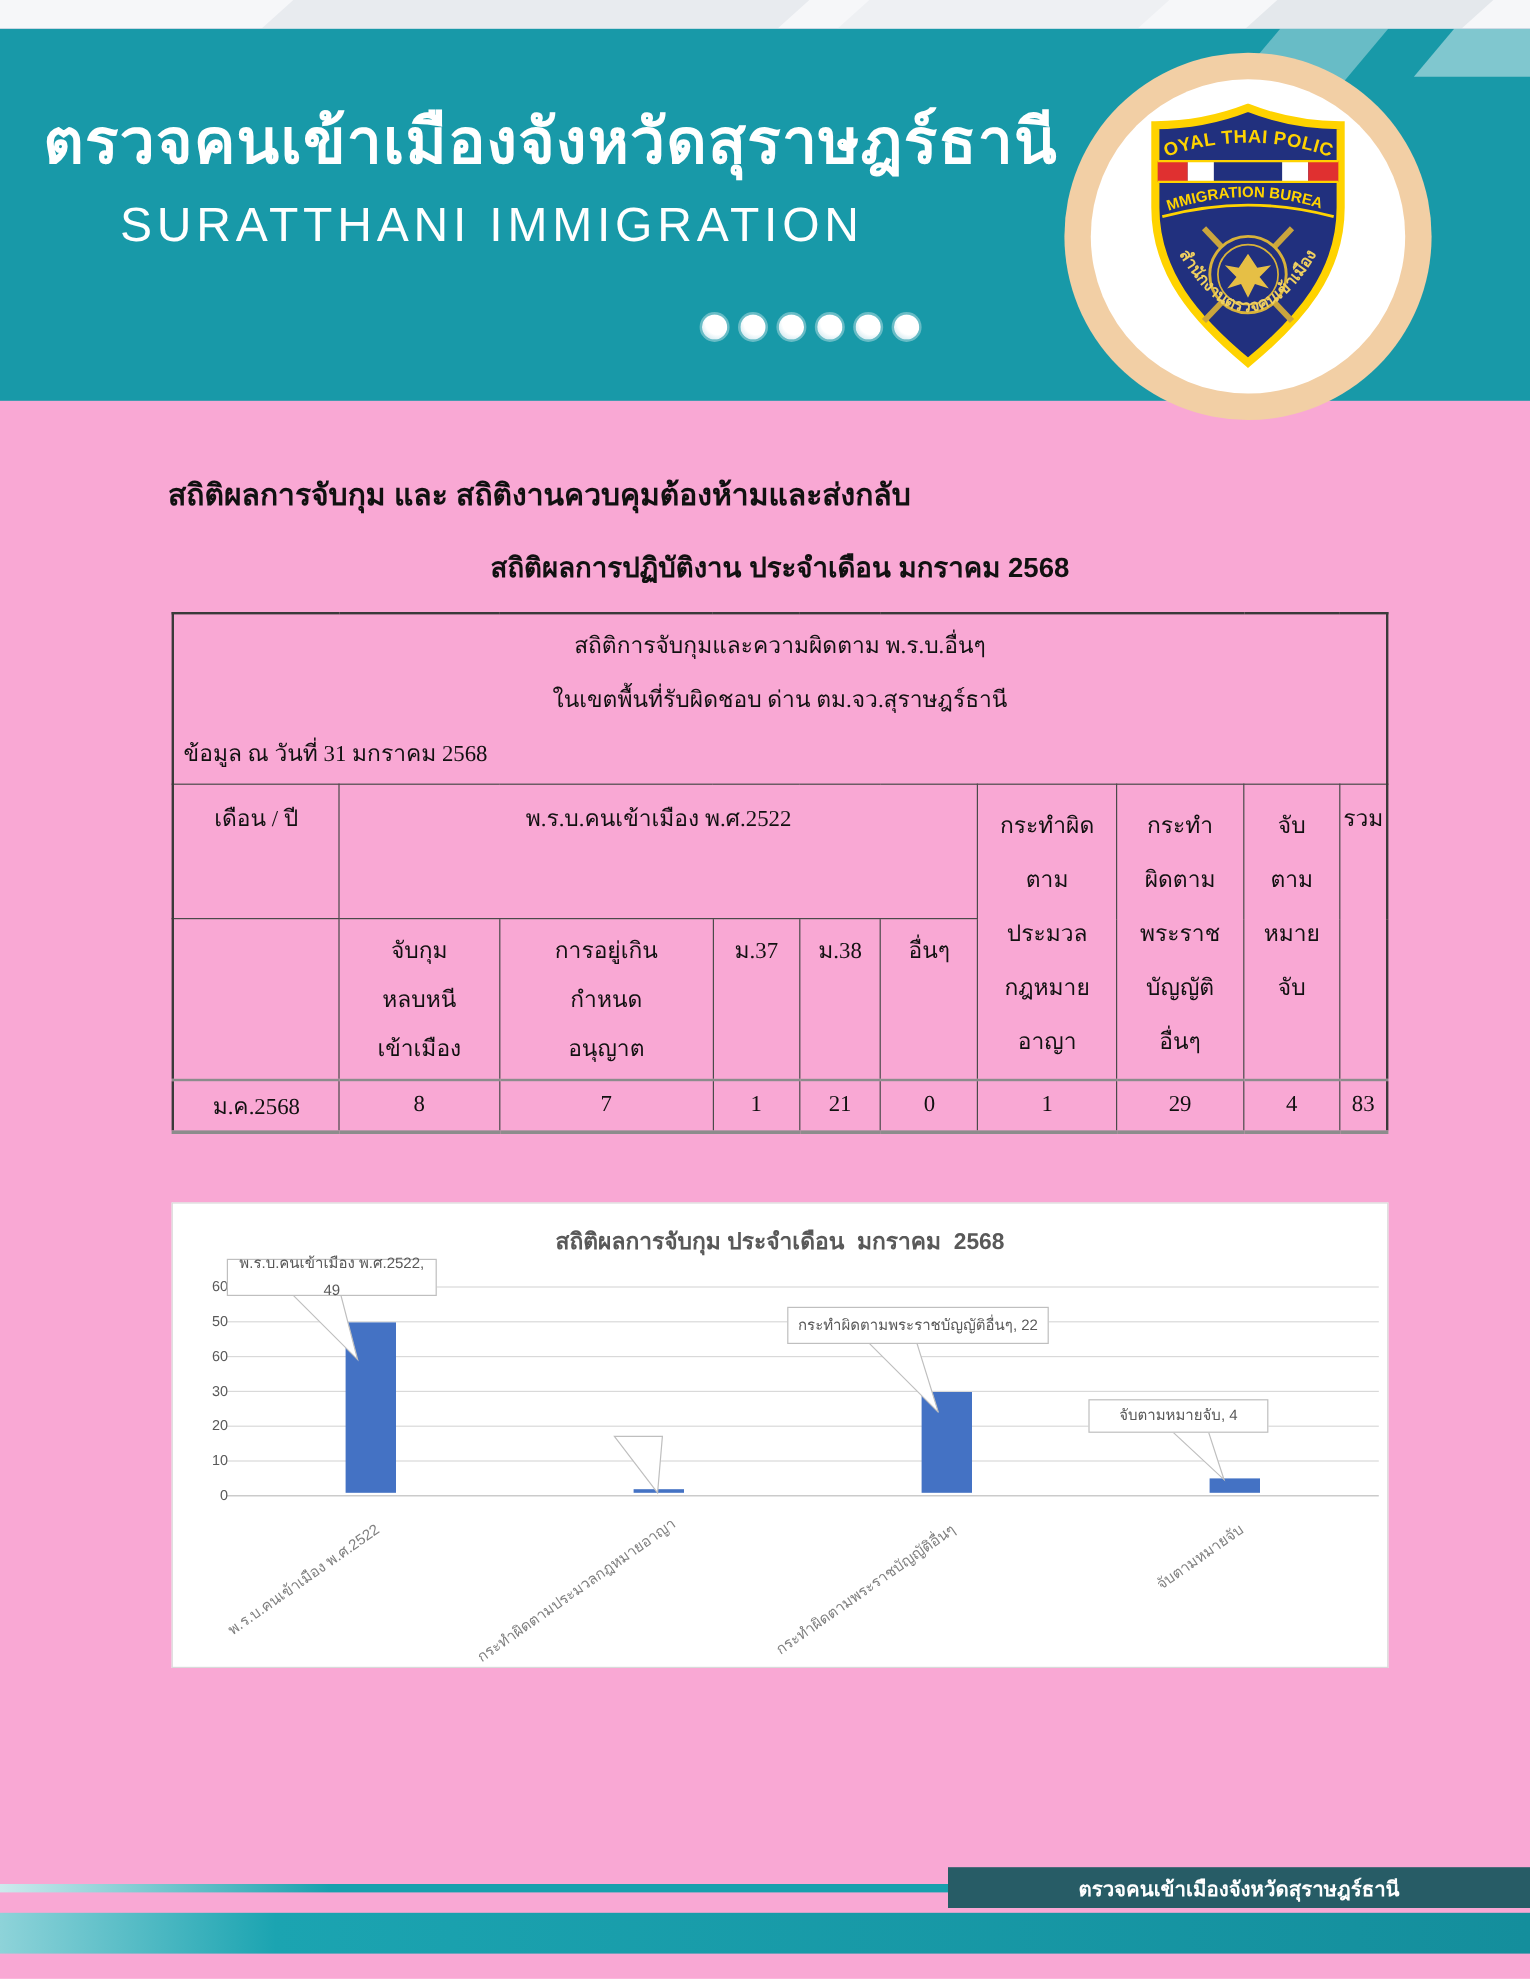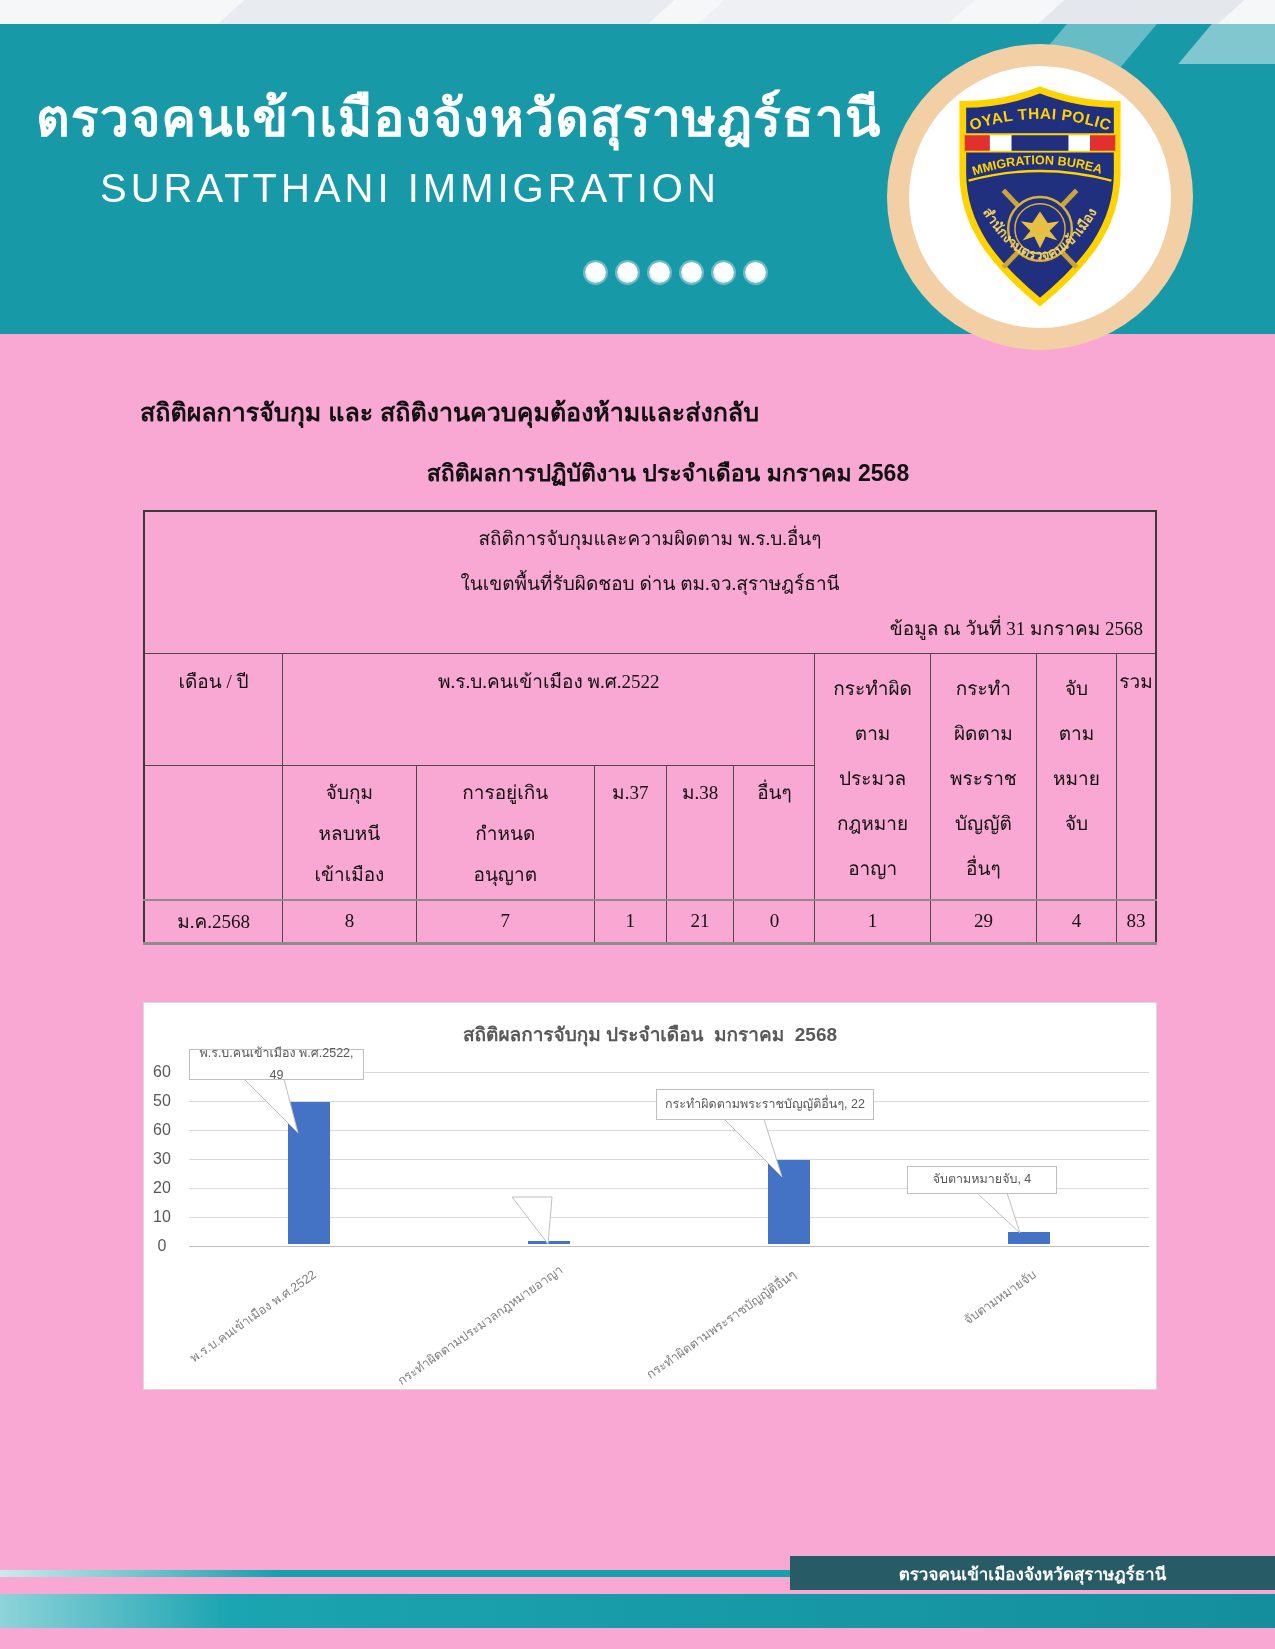--- a/index.html
+++ b/index.html
@@ -24,42 +24,42 @@
   .dots { position:absolute; left:585px; top:238px; display:flex; gap:11px; }
   .dot { width:21px; height:21px; border-radius:50%; background:radial-gradient(circle at 62% 32%, #ffffff 52%, #ddeff4 74%, #a9d8e2 100%); box-shadow:0 0 0 2px rgba(255,255,255,0.35); }
 
   
   .logo-wrap { position:absolute; left:887px; top:44px; width:306px; height:306px; border-radius:50%; background:#f2cfa5; display:flex; align-items:center; justify-content:center; }
   .logo-inner { width:262px; height:262px; border-radius:50%; background:#ffffff; display:flex; align-items:center; justify-content:center; }
   .badge { width:176px; height:222px; }
 
   
   .h1 { position:absolute; left:140px; top:392px; font-size:25px; font-weight:700; color:#111111; }
-  .h2 { position:absolute; left:161px; top:455px; width:1014px; text-align:center; font-size:23px; font-weight:700; color:#111111; }
+  .h2 { position:absolute; left:143px; top:455px; width:1014px; text-align:center; font-size:23px; font-weight:700; color:#111111; }
 
   
   table.stats { position:absolute; left:143px; top:510px; width:1014px; border-collapse:collapse; table-layout:fixed; border:2px solid #3a3a3a; font-size:19px; color:#111111;font-family:Liberation Serif, serif; }
   table.stats td { border:1px solid #4a4a4a; text-align:center; vertical-align:top; }
   td.titlecell { padding:4px 8px 2px 8px; }
   .tline { line-height:45px; text-align:center; }
-  .tline-right { line-height:45px; text-align:right; padding-right:4px; }
+  .tline-right { line-height:45px; text-align:left; padding-right:4px; }
   tr.h1r { height:112px; }
   tr.h2r { height:134px; }
   tr.datar { height:44px; }
   .padtop { padding-top:12px; }
   .multiline { white-space:pre-line; line-height:45px; }
   .subhead { white-space:pre-line; line-height:41px; padding-top:6px; }
   tr.datar td { vertical-align:middle; border-top:2px solid #8c8c8c; border-bottom:3px solid #8c8c8c; }
 
   
   .chart-box { position:absolute; left:143px; top:1002px; width:1014px; height:388px; background:#ffffff; border:1px solid #d9d9d9; }
   .chart-title { position:absolute; left:0; top:16px; width:100%; text-align:center; font-size:19px; font-weight:700; color:#595959; white-space:pre; }
   .gridline { position:absolute; left:45px; width:960px; height:1px; background:#d9d9d9; }
   .baseline { position:absolute; left:45px; width:960px; height:1px; background:#bfbfbf; top:243px; }
-  .ytick { position:absolute; left:0; width:36px; text-align:center; font-size:16px; color:#595959; line-height:22px; }
+  .ytick { position:absolute; left:10px; width:36px; text-align:right; font-size:12px; color:#595959; line-height:22px; }
   .bar { position:absolute; bottom:145px; width:42px; background:#4472C4; }
   .wedges { position:absolute; left:0; top:0; width:1014px; height:388px; pointer-events:none; }
   .callout { position:absolute; background:#ffffff; border:1px solid #bfbfbf; color:#595959; font-size:12.5px; display:flex; align-items:center; justify-content:center; text-align:center; line-height:1.7; white-space:pre-line; padding:2px 6px; }
   .xlabel { position:absolute; top:262px; width:190px; text-align:right; font-size:12.5px; color:#808080; transform:rotate(-35deg); transform-origin:top right; white-space:nowrap; }
 
   
   .footer-line { position:absolute; left:0; top:1570px; width:790px; height:7px; background:linear-gradient(90deg,#cdeaed 0%, #18a0ad 35%, #18a0ad 100%); }
   .footer-tag { position:absolute; left:790px; top:1556px; width:485px; height:34px; background:#275c66; color:#ffffff; font-size:17px; font-weight:700; display:flex; align-items:center; justify-content:center; }
   .footer-band { position:absolute; left:0; top:1594px; width:1275px; height:34px; background:linear-gradient(90deg,#8ed3d9 0%, #1ba4b1 18%, #148e9c 100%); }
 </style>

